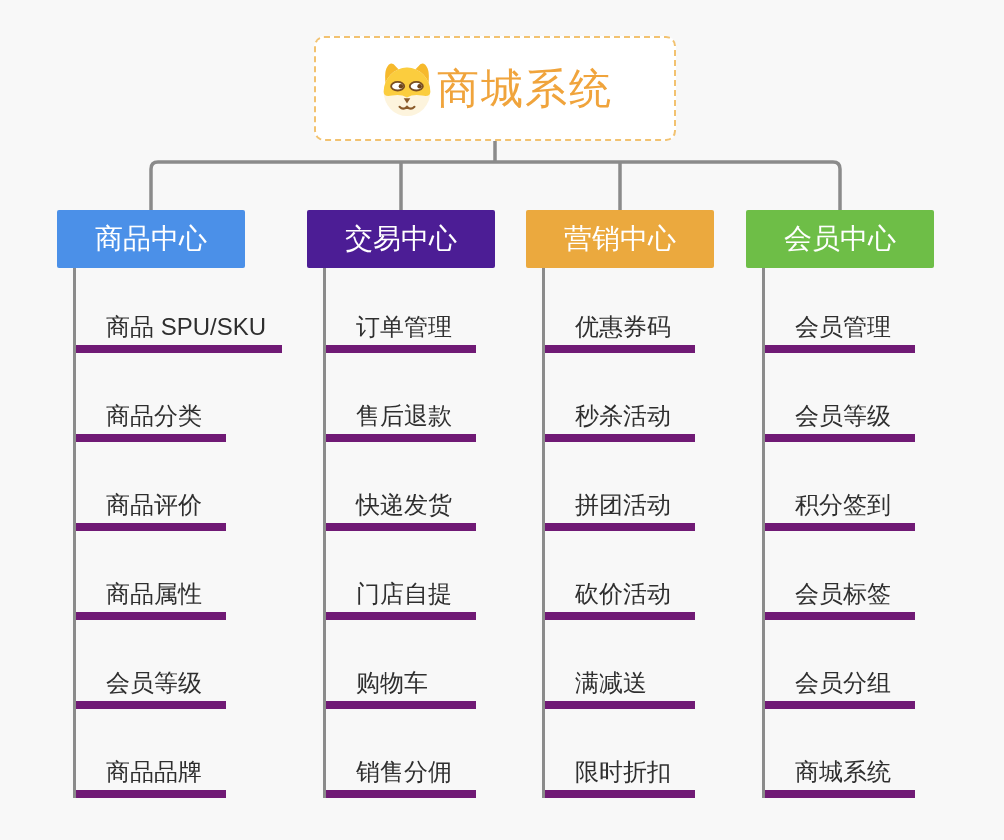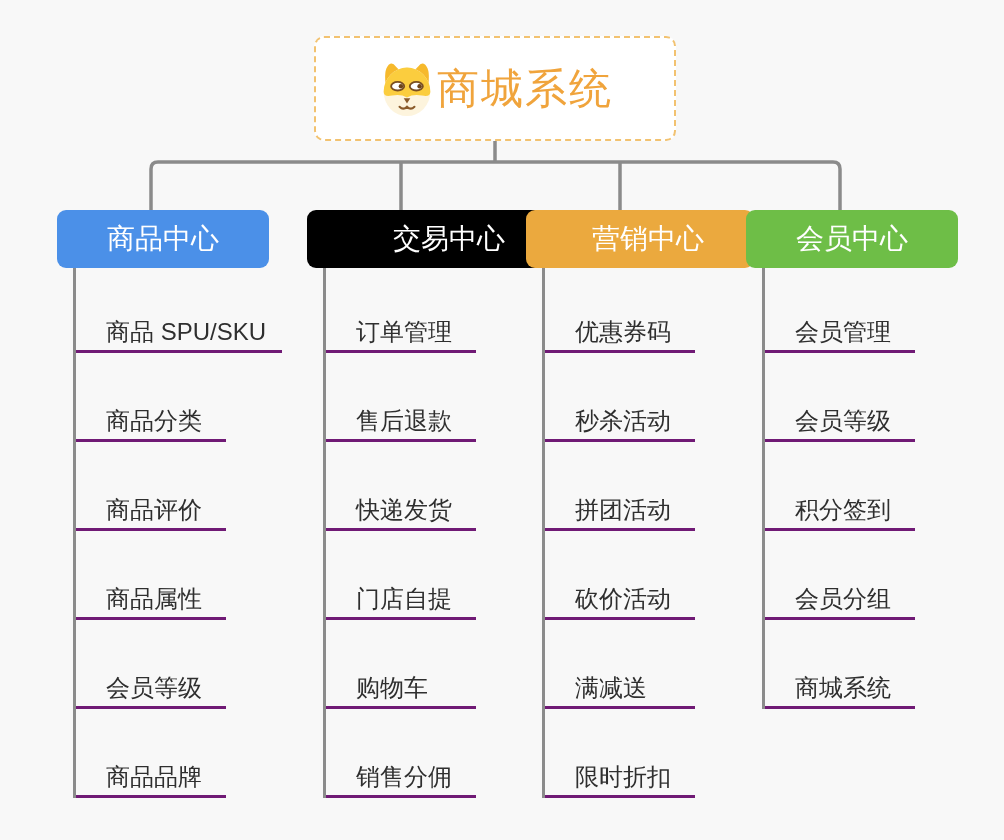--- a/index.html
+++ b/index.html
@@ -29,40 +29,40 @@
   .root-title{
     font-size:42px;
     letter-spacing:2px;
     font-weight:500;
     white-space:nowrap;
   }
   .dog-icon{width:60px;height:56px;flex:0 0 auto;}
   
   .branch{position:absolute;top:210px;}
   .branch-header{
-    width:212px;height:58px;
-    border-radius:9px;
+    width:188px;height:58px;
+    border-radius:2px;
     color:#ffffff;
     font-size:28px;
     display:flex;align-items:center;justify-content:center;
     white-space:nowrap;
   }
   .branch-items{
     margin-left:16px;
     border-left:3px solid #8b8b8b;
     width:max-content;
   }
   .leaf{
     box-sizing:border-box;
     height:89px;
     width:max-content;
     min-width:150px;
     display:flex;align-items:flex-end;
     padding:0 16px 4px 30px;
-    border-bottom:3px solid #701a75;
+    border-bottom:8px solid #701a75;
     font-size:24px;
     color:#2f2f2f;
     line-height:1.15;
     white-space:nowrap;
   }
   .branch-items .leaf:first-of-type{height:85px;}
 </style>
 </head>
 <body>
 
@@ -105,39 +105,39 @@
 
         <div class="leaf">商品属性</div>
 
         <div class="leaf">会员等级</div>
 
         <div class="leaf">商品品牌</div>
       </div>
   </div>
 
   <div class="branch" style="left:307px">
-    <div class="branch-header" style="background: #000000; padding-left: 36px;">交易中心</div>
+    <div class="branch-header" style="background: #4c1d95;">交易中心</div>
     <div class="branch-items">
 
         <div class="leaf">订单管理</div>
 
         <div class="leaf">售后退款</div>
 
         <div class="leaf">快递发货</div>
 
         <div class="leaf">门店自提</div>
 
         <div class="leaf">购物车</div>
 
         <div class="leaf">销售分佣</div>
       </div>
   </div>
 
   <div class="branch" style="left:526px">
-    <div class="branch-header" style="background: rgb(235, 169, 62); padding-left: 16px;">营销中心</div>
+    <div class="branch-header" style="background: rgb(235, 169, 62);">营销中心</div>
     <div class="branch-items">
 
         <div class="leaf">优惠券码</div>
 
         <div class="leaf">秒杀活动</div>
 
         <div class="leaf">拼团活动</div>
 
         <div class="leaf">砍价活动</div>
 
@@ -150,20 +150,21 @@
   <div class="branch" style="left:746px">
     <div class="branch-header" style="background: rgb(110, 190, 71); font-family: Liberation Mono, monospace;">会员中心</div>
     <div class="branch-items">
 
         <div class="leaf">会员管理</div>
 
         <div class="leaf">会员等级</div>
 
         <div class="leaf">积分签到</div>
 
+        <div class="leaf">会员标签</div>
 
         <div class="leaf">会员分组</div>
 
         <div class="leaf">商城系统</div>
       </div>
   </div>
 
 </div>
 
 </body></html>

